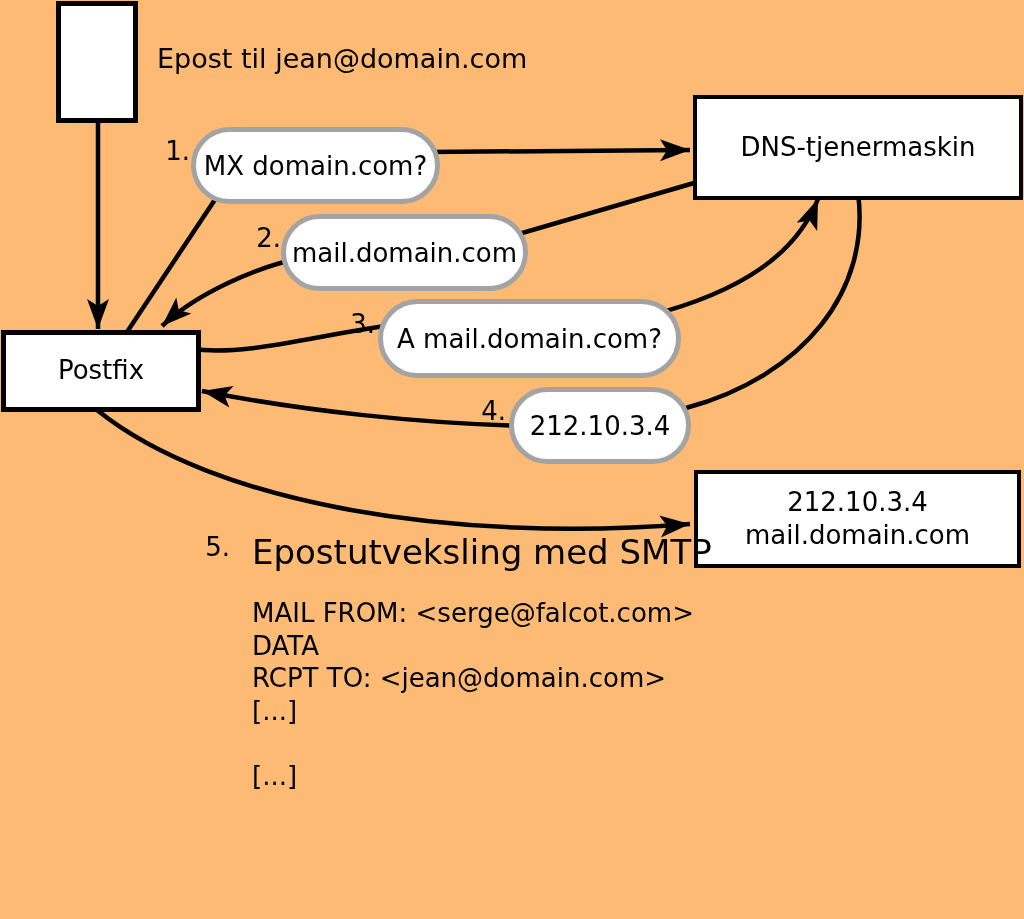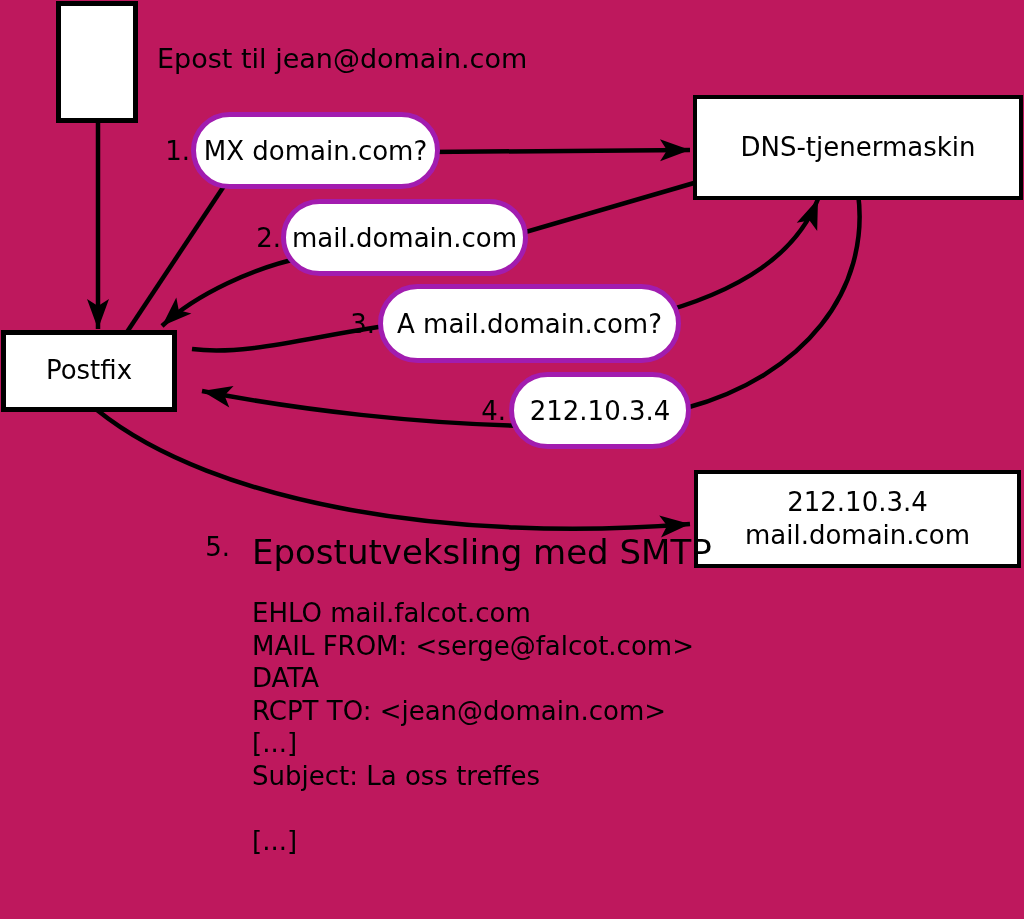--- a/index.html
+++ b/index.html
@@ -1,36 +1,36 @@
 <!DOCTYPE html>
 <html><head>
 <meta charset="utf-8">
 <style>
   html,body{margin:0;padding:0;background:#ffffff;}
   body{
     width:1024px;height:919px;
     font-family:"DejaVu Sans","Liberation Sans",sans-serif;
     color:#000;
   }
-  .canvas{position:relative;width:1024px;height:919px;overflow:hidden;background:#be185d;}
+  .canvas{position:relative;width:1024px;height:919px;overflow:hidden;background:#fdba74;}
   svg.links{position:absolute;left:0;top:0;width:1024px;height:919px;}
 
   .node{
     position:absolute;background:#fff;border:5px solid #000;box-sizing:border-box;
     display:flex;align-items:center;justify-content:center;
     font-size:26px;line-height:1.2;
   }
   .envelope{left:56px;top:1px;width:82px;height:122px;}
-  .postfix{left:1px;top:330px;width:176px;height:82px;}
+  .postfix{left:1px;top:330px;width:200px;height:82px;}
   .dns{left:693px;top:95px;width:330px;height:105px;border-width:4px;}
   .target{left:694px;top:470px;width:327px;height:98px;border-width:4px;flex-direction:column;line-height:33px;}
 
   .pill{
-    position:absolute;background:#fff;border:5px solid #a21caf;border-radius:42px;box-sizing:border-box;
-    display:flex;align-items:center;justify-content:center;font-size:26px;white-space:nowrap;
+    position:absolute;background:#fff;border:5px solid #a3a3a3;border-radius:42px;box-sizing:border-box;
+    display:flex;align-items:center;justify-content:center;font-size:26px;white-space:nowrap;margin-top:15px;
   }
   .pill1{left:191px;top:112px;width:249px;height:77px;}
   .pill2{left:281px;top:199px;width:247px;height:77px;}
   .pill3{left:378px;top:284px;width:303px;height:79px;}
   .pill4{left:509px;top:372px;width:182px;height:77px;}
 
   .stepnum{position:absolute;font-size:26px;width:44px;text-align:right;}
   .n1{left:146px;top:136px;}
   .n2{left:237px;top:223px;}
   .n3{left:331px;top:309px;}
@@ -103,25 +103,23 @@
 
   <div class="stepnum n4">4.</div>
   <div class="pill pill4">
     <span>212.10.3.4</span>
   </div>
 
   <div class="stepnum n5">5.</div>
   <div class="step5label">Epostutveksling med SMTP</div>
 
   <div class="smtp">
-    <div class="smtp-line">EHLO mail.falcot.com</div>
     <div class="smtp-line">MAIL FROM: &lt;serge@falcot.com&gt;</div>
     <div class="smtp-line">DATA</div>
     <div class="smtp-line">RCPT TO: &lt;jean@domain.com&gt;</div>
     <div class="smtp-line">[...]</div>
-    <div class="smtp-line">Subject: La oss treffes</div>
     <div class="smtp-line"></div>
     <div class="smtp-line">[...]</div>
     <div class="smtp-line"></div>
 
   </div>
 
 </div>
 
 </body></html>

